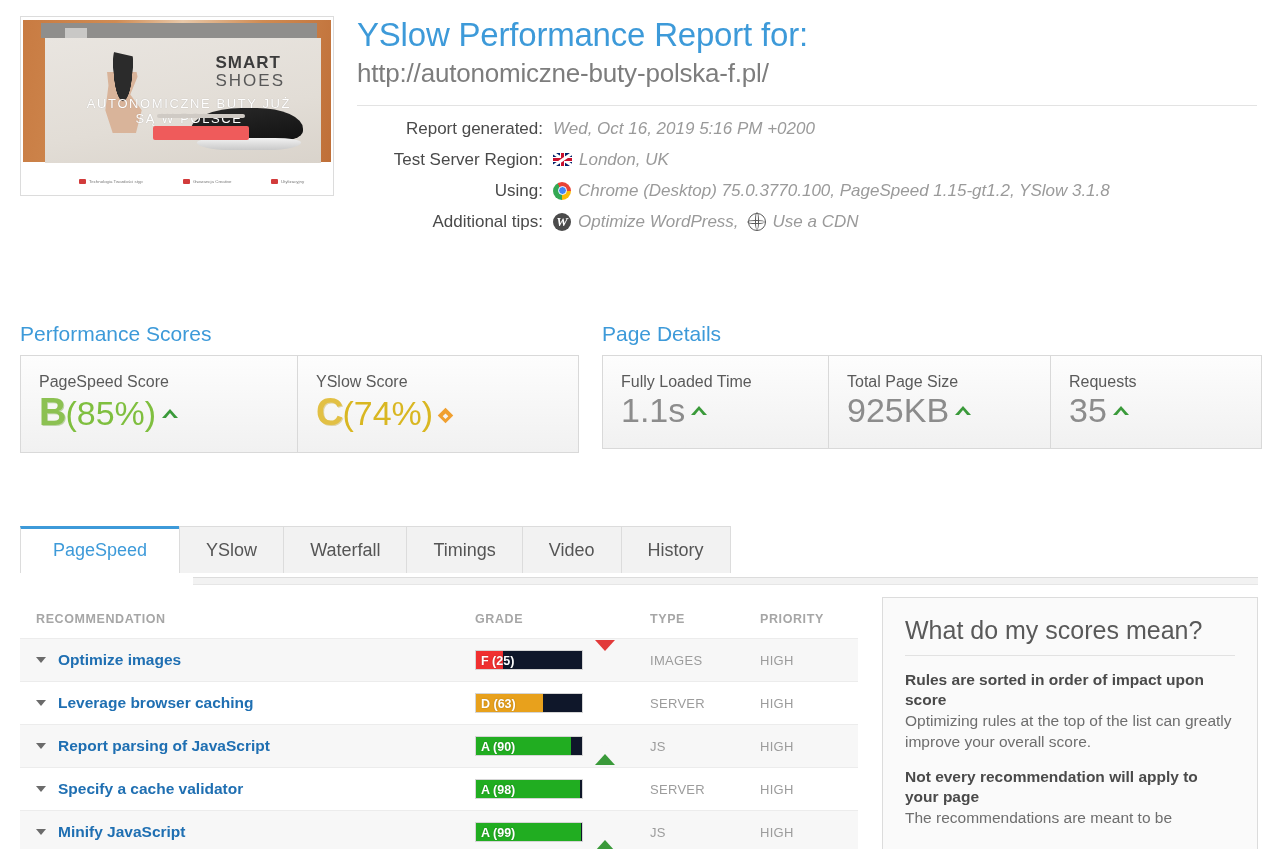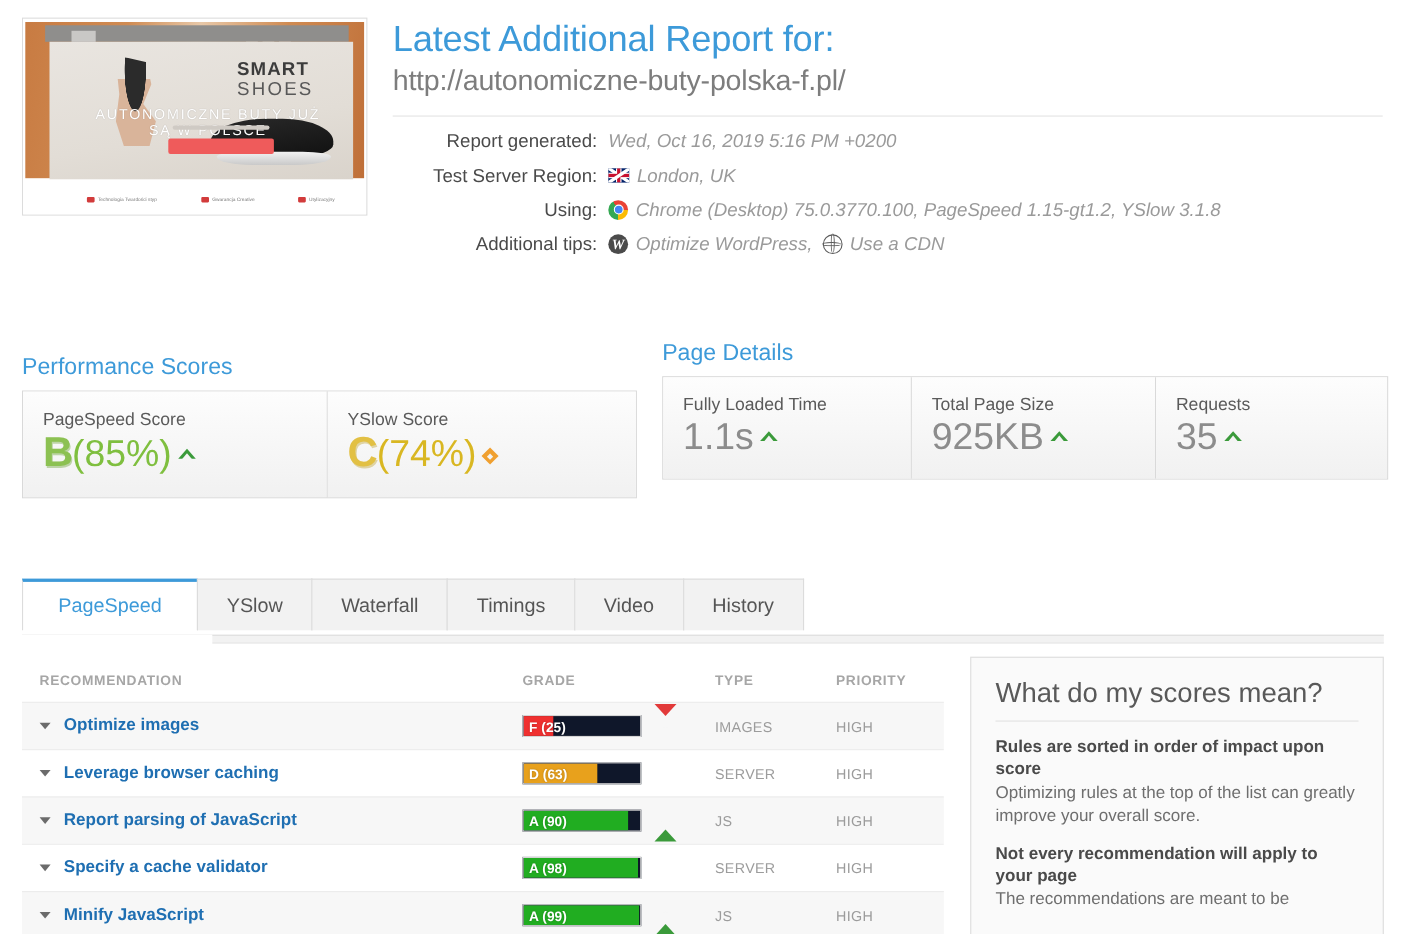--- a/index.html
+++ b/index.html
@@ -129,21 +129,21 @@
   .globe-ico:before { content:""; position:absolute; left:6.2px; top:-1.6px; width:2.2px; height:18px;
      border-left:1.4px solid #5a5a5a; border-right:1.4px solid #5a5a5a; border-radius:50%; }
   .globe-ico:after { content:""; position:absolute; left:-1.6px; top:6.2px; width:18px; height:2.2px;
      border-top:1.4px solid #5a5a5a; border-bottom:1.4px solid #5a5a5a; border-radius:50%; }
 
   
   .sec-title { font-size: 21px; color: #3d9ad9; font-weight: 400; }
 
   
   .scores { position: absolute; left: 20px; top: 322px; }
-  .details { position: absolute; left: 602px; top: 309px; }
+  .details { position: absolute; left: 602px; top: 322px; }
 
   .panel {
     margin-top: 9px; display: flex; background: #ffffff;
     border: 1px solid #d9d9d9;
   }
   .panel .cell {
     background: linear-gradient(180deg, #fdfdfd 0%, #f1f1f1 100%);
     border-right: 1px solid #d9d9d9;
     padding: 17px 18px 19px 18px;
   }
@@ -300,21 +300,21 @@
         </div>
         <div class="thumb-bottom">
           <div class="thumb-feat" style="left:56px;"><span class="dot"></span><span>Technologia Twardości styp</span></div>
           <div class="thumb-feat" style="left:160px;"><span class="dot"></span><span>Gwarancja Creative</span></div>
           <div class="thumb-feat" style="left:248px;"><span class="dot"></span><span>Utylizacyjny</span></div>
         </div>
       </div>
     </div>
 
     <div class="head-right">
-      <div class="report-title">Latest Additional Report for:</div>
+      <div class="report-title">YSlow Performance Report for:</div>
       <div class="report-url">http://autonomiczne-buty-polska-f.pl/</div>
       <div class="head-rule"></div>
 
       <div class="meta">
 
         <div class="meta-row">
           <div class="meta-label">Report generated:</div>
           <div class="meta-value">
             <span>Wed, Oct 16, 2019 5:16 PM +0200</span>
           </div>

